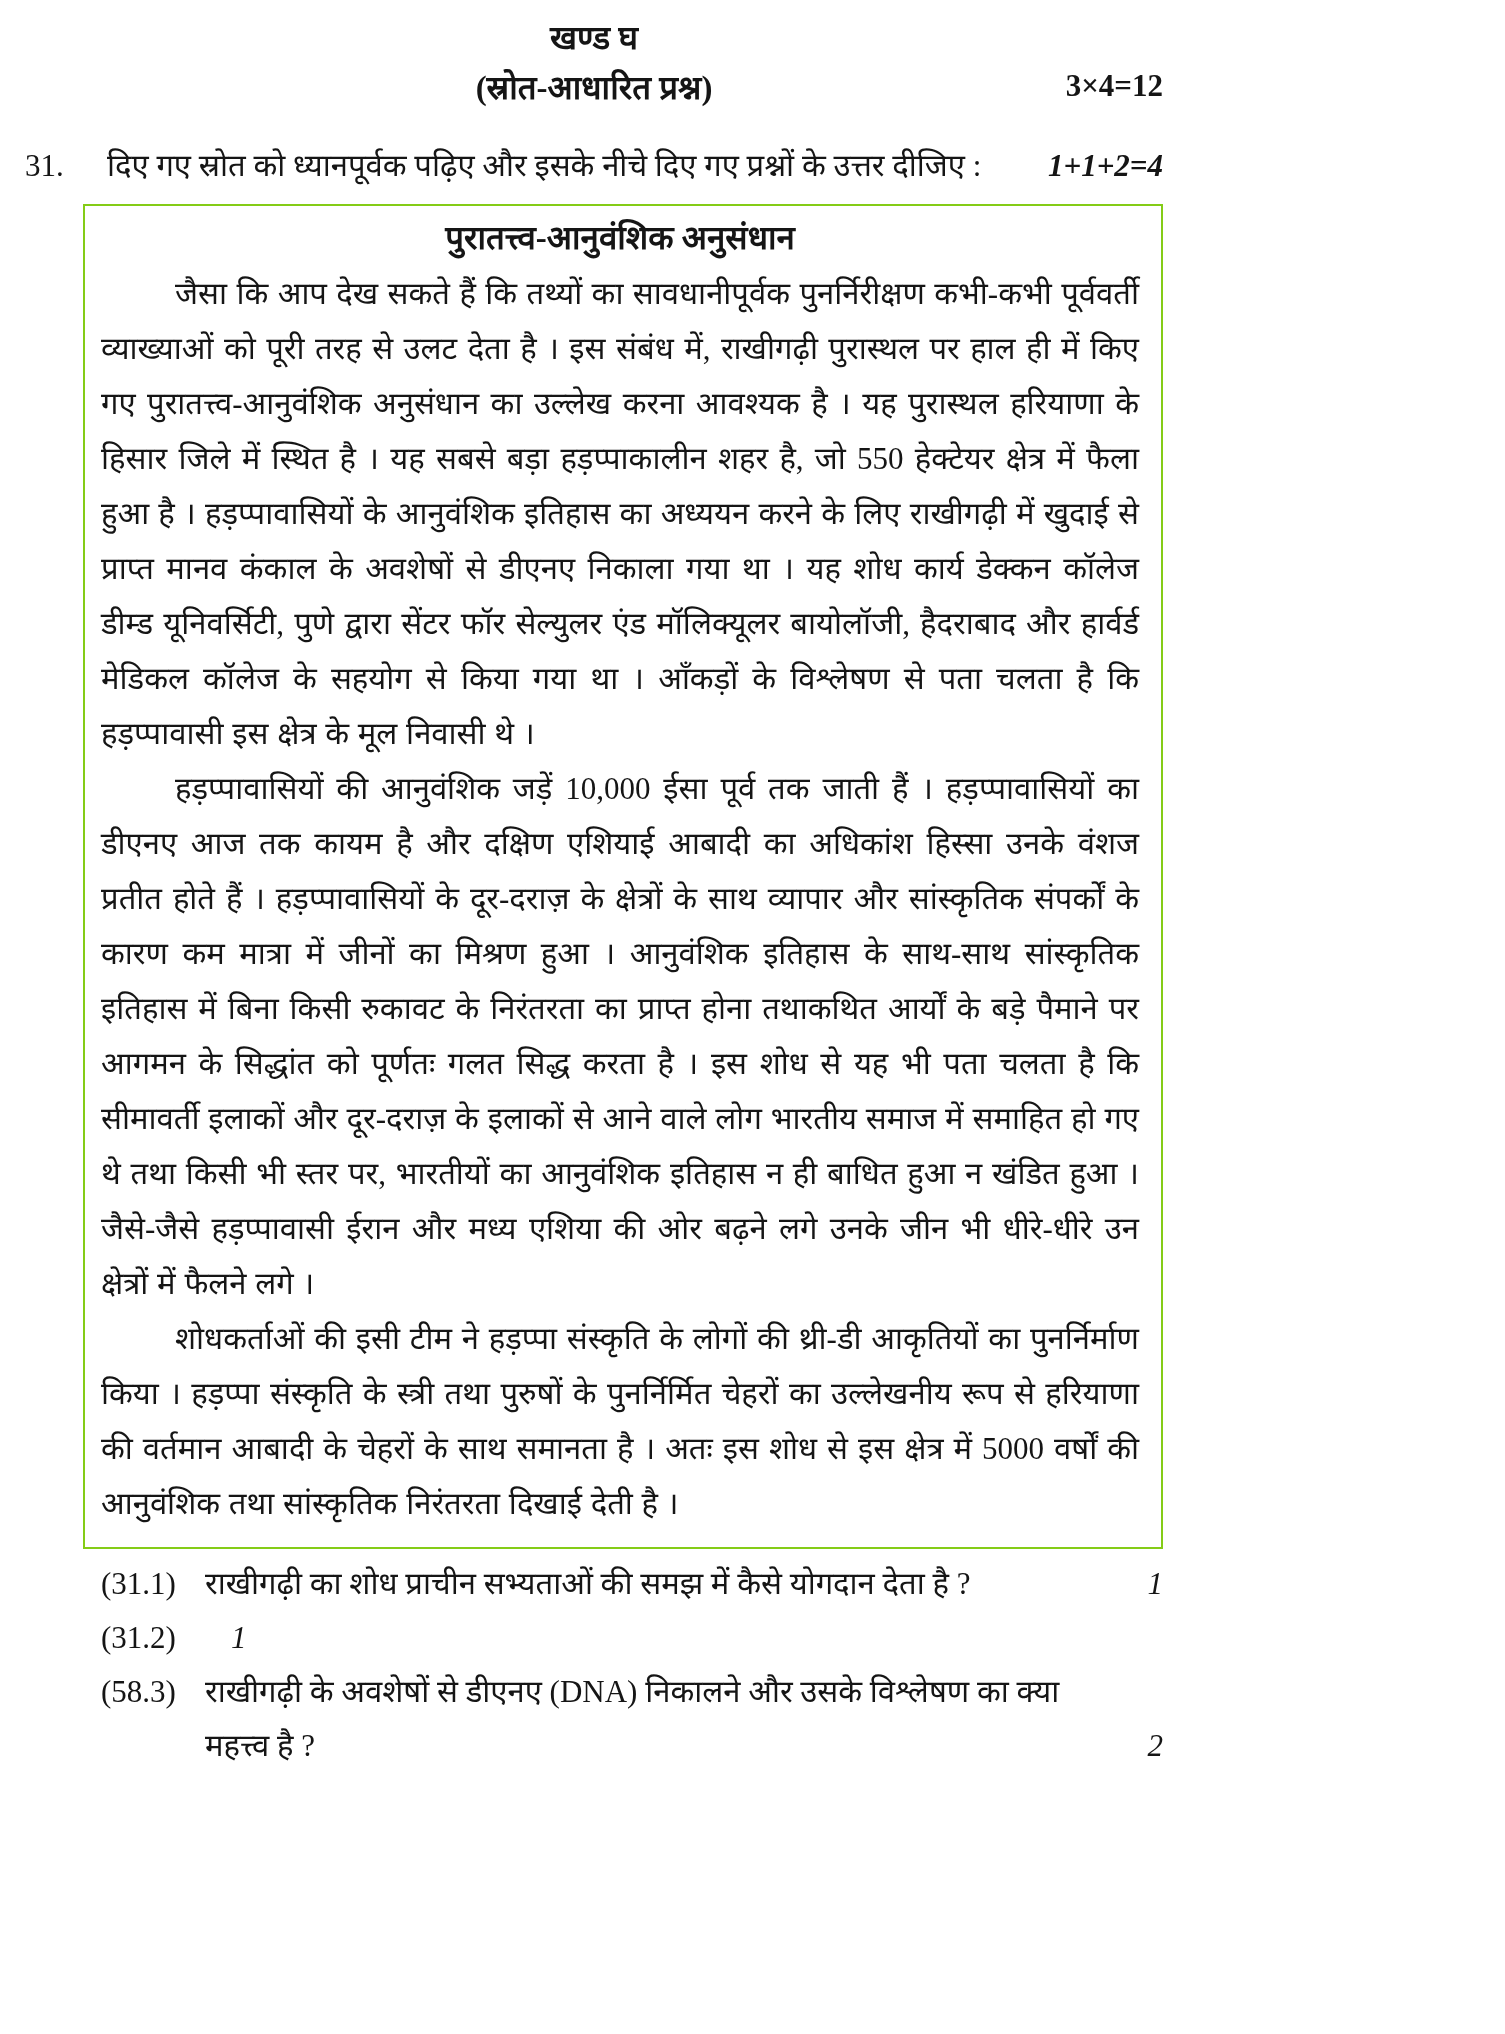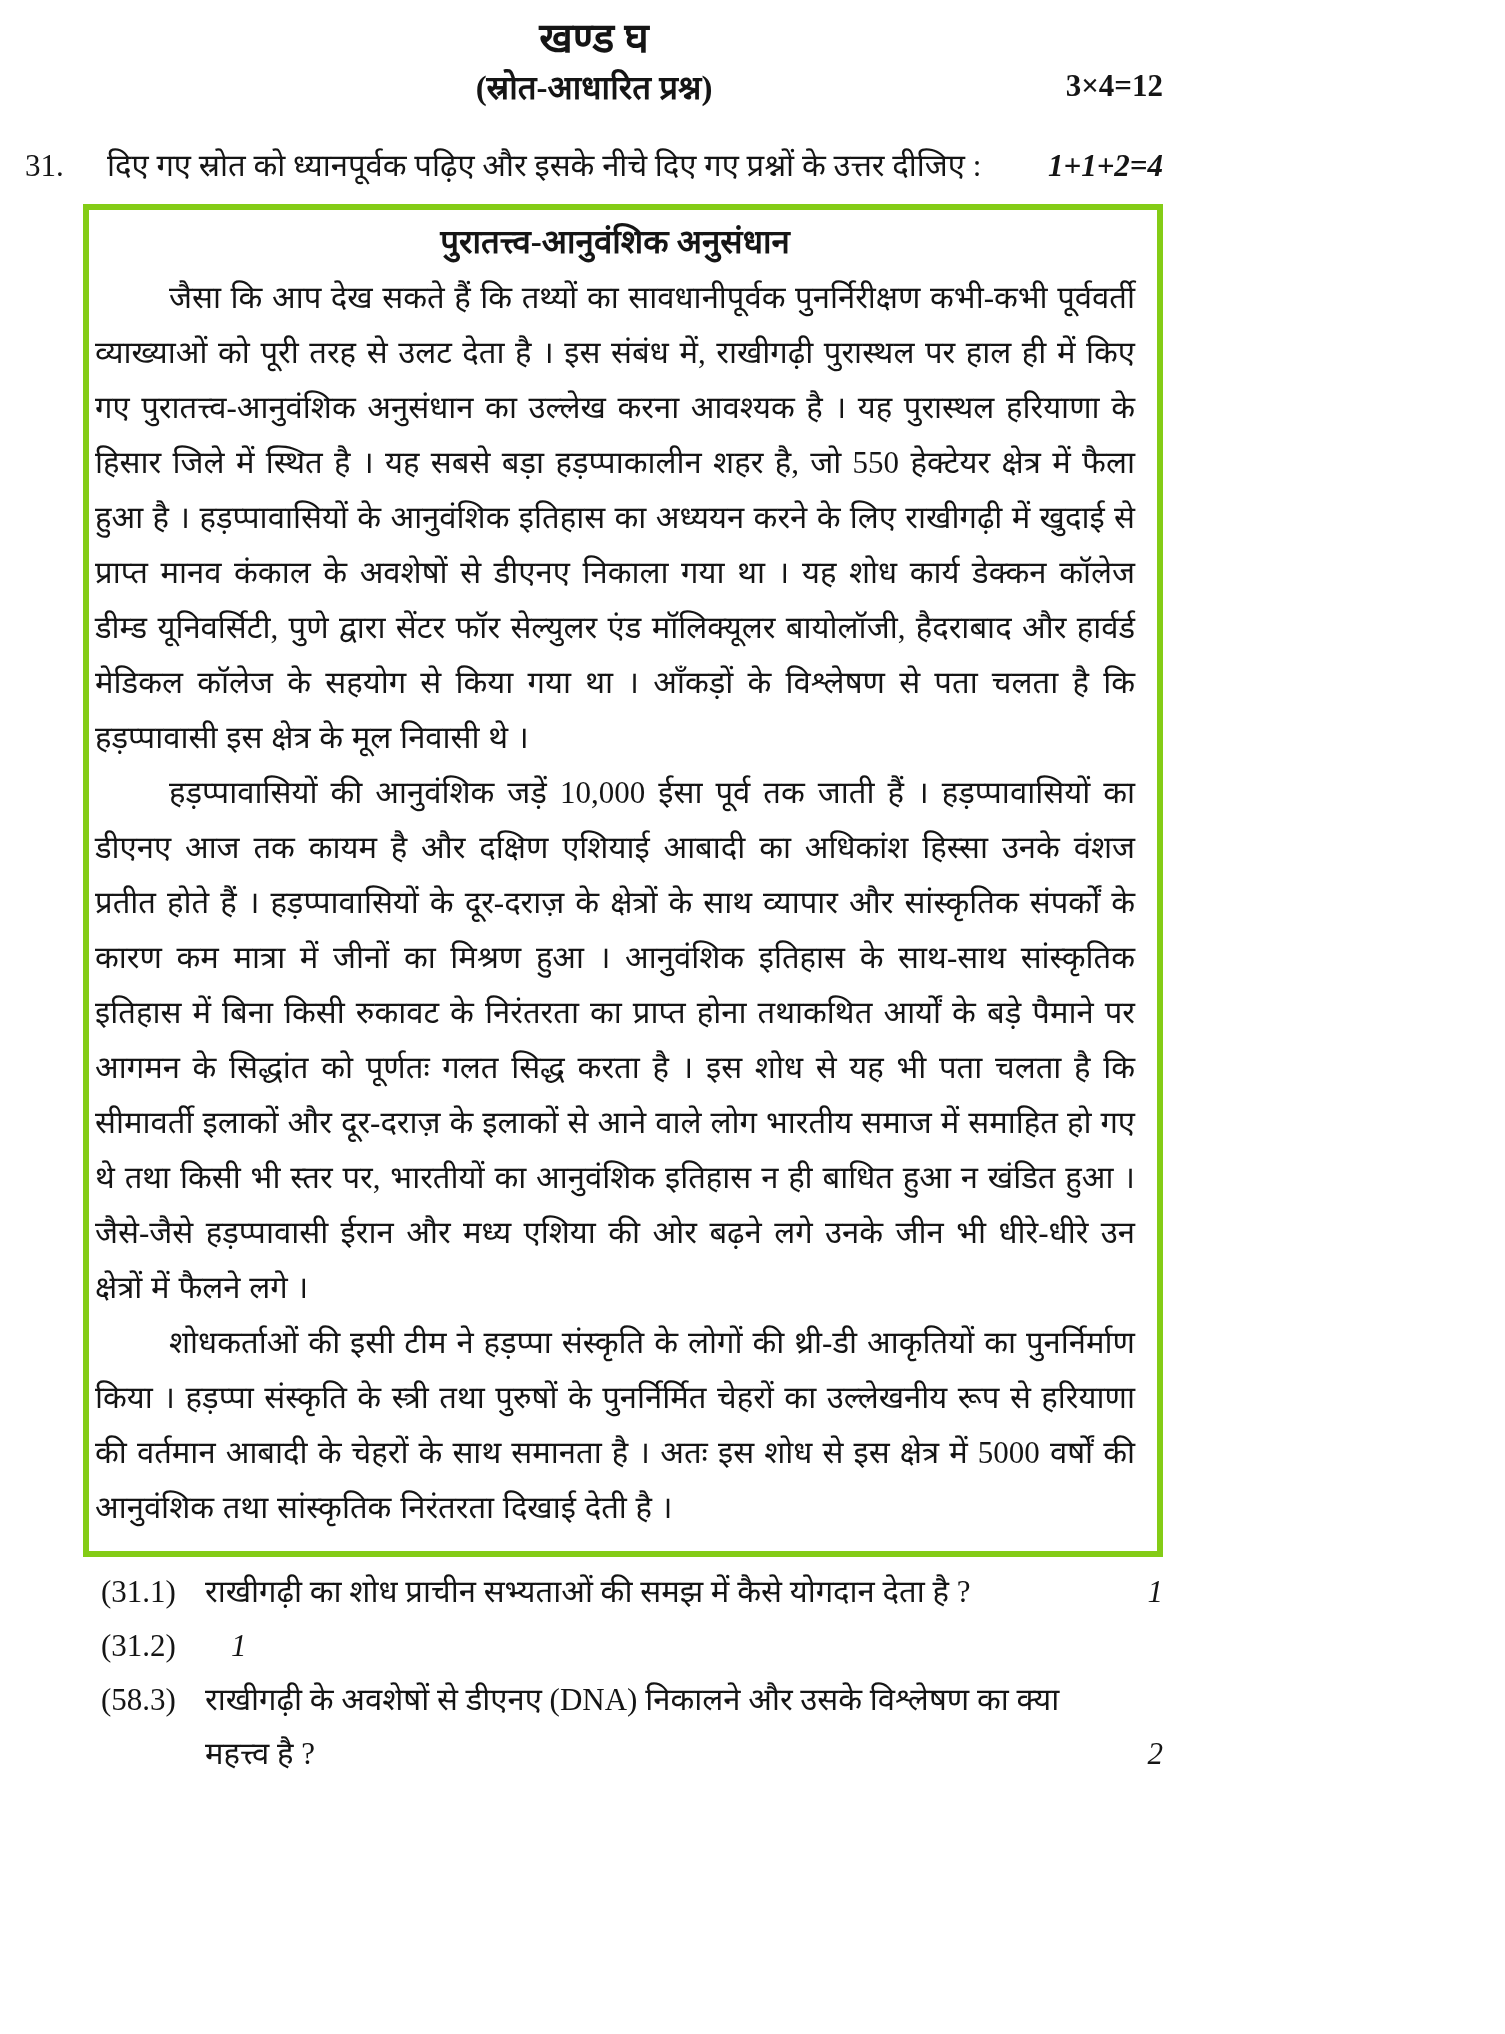--- a/index.html
+++ b/index.html
@@ -14,21 +14,21 @@
   }
   .content {
     position: absolute;
     left: 25px;
     top: 16px;
     width: 1138px;
   }
   .section-title {
     text-align: center;
     font-weight: bold;
-    font-size: 41px;
+    font-size: 33px;
     line-height: 44px;
   }
   .subtitle-row {
     position: relative;
     margin-top: 6px;
     height: 48px;
   }
   .section-subtitle {
     text-align: center;
     font-weight: bold;
@@ -55,24 +55,24 @@
     flex: none;
   }
   .q-text { flex: 1; }
   .q-marks {
     font-style: italic;
     font-weight: bold;
     margin-left: 24px;
     white-space: nowrap;
   }
   .source-box {
-    border: 6px solid #84cc16;
+    border: 2px solid #84cc16;
     margin-top: 14px;
     margin-left: 58px;
-    padding: 6px 22px 16px 6px;
+    padding: 6px 22px 16px 16px;
   }
   .box-title {
     text-align: center;
     font-weight: bold;
     font-size: 33px;
     line-height: 52px;
     margin-bottom: 2px;
   }
   .box-para {
     font-size: 31px;

